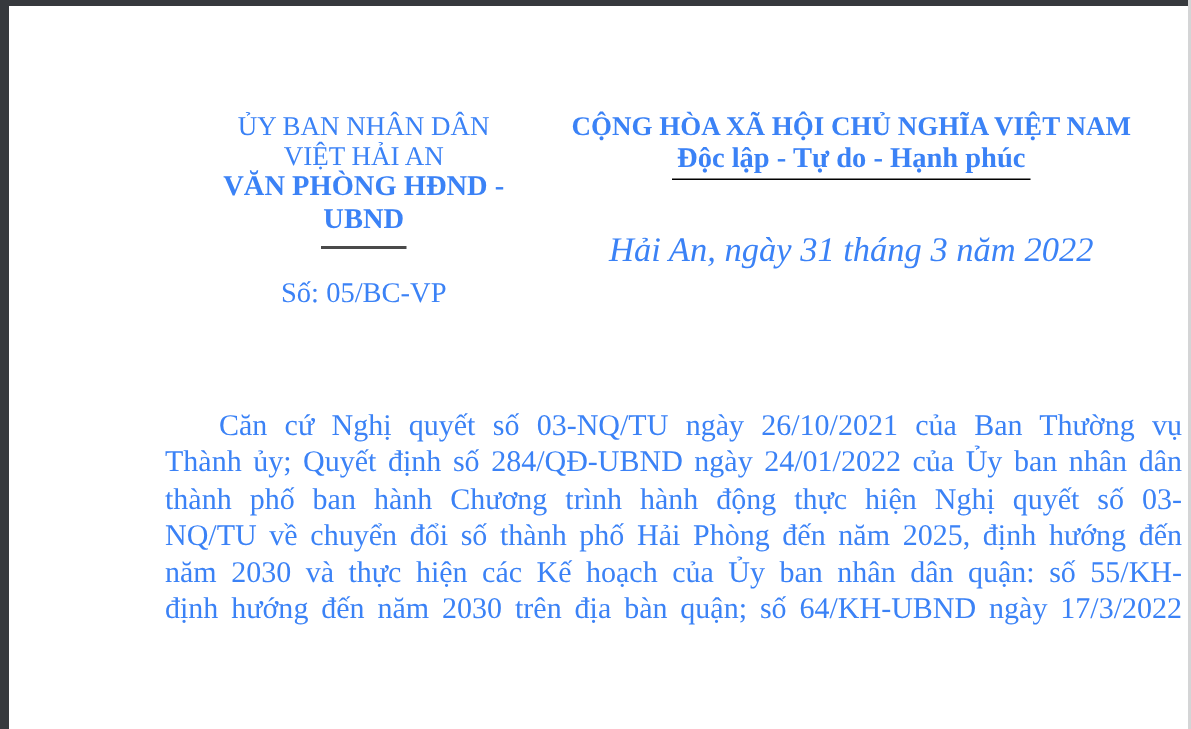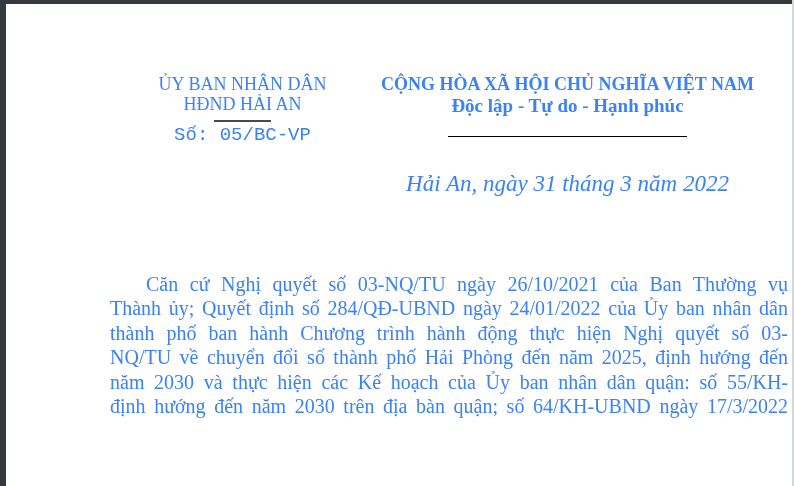--- a/index.html
+++ b/index.html
@@ -19,33 +19,33 @@
 
   
   .hdr-left {
     position: absolute; left: 120px; top: 74px; width: 245px;
     text-align: center;
   }
   .hdr-left .l1 { font-size: 18px; line-height: 20px; }
   .hdr-left .l2 { font-size: 18px; line-height: 20px; }
   .hdr-left .l3 { font-size: 19px; line-height: 22px; font-weight: bold; }
   .hdr-left .rule { width: 57px; height: 2px; background: #4a4a4a; margin: 6px auto 0; }
-  .hdr-left .num { margin-top: 2px; font-size: 19px; line-height: 22px; font-family: Liberation Mono, monospace; }
+  .hdr-left .num { margin-top: 19px; font-size: 19px; line-height: 22px; }
 
   
   .hdr-right {
     position: absolute; left: 380px; top: 74px; width: 375px;
     text-align: center;
   }
   .hdr-right .nat { font-size: 18px; line-height: 21px; font-weight: bold; }
   .hdr-right .motto { font-size: 19px; line-height: 22px; font-weight: bold; }
   .hdr-right .motto span {
     display: inline-block;
     border-bottom: 1.5px solid #000;
-    padding: 0 3px 19px;
+    padding: 0 3px 2px;
   }
   .hdr-right .date { margin-top: 36px; font-size: 23px; line-height: 22px; font-style: italic; }
 
   
   .title-block {
     position: absolute; left: 110px; top: 193px; width: 680px;
     text-align: center; font-weight: bold;
   }
   .title-block .kind    { font-size: 20px; line-height: 23px; }
   .title-block .subject { font-size: 20px; line-height: 23px; }
@@ -66,21 +66,22 @@
 <body>
 
 <div class="screen">
 
   <div class="frame-top"></div>
   <div class="frame-left"></div>
   <div class="frame-right"></div>
 
   <div class="hdr-left">
     <div class="l1">ỦY BAN NHÂN DÂN</div>
-    <div class="l2">HĐND HẢI AN</div>
+    <div class="l2">VIỆT HẢI AN</div>
+    <div class="l3">VĂN PHÒNG HĐND - UBND</div>
     <div class="rule"></div>
     <div class="num">Số: 05/BC-VP</div>
   </div>
 
   <div class="hdr-right">
     <div class="nat">CỘNG HÒA XÃ HỘI CHỦ NGHĨA VIỆT NAM</div>
     <div class="motto">
       <span>Độc lập - Tự do - Hạnh phúc</span>
     </div>
     <div class="date">Hải An, ngày 31 tháng 3 năm 2022</div>

